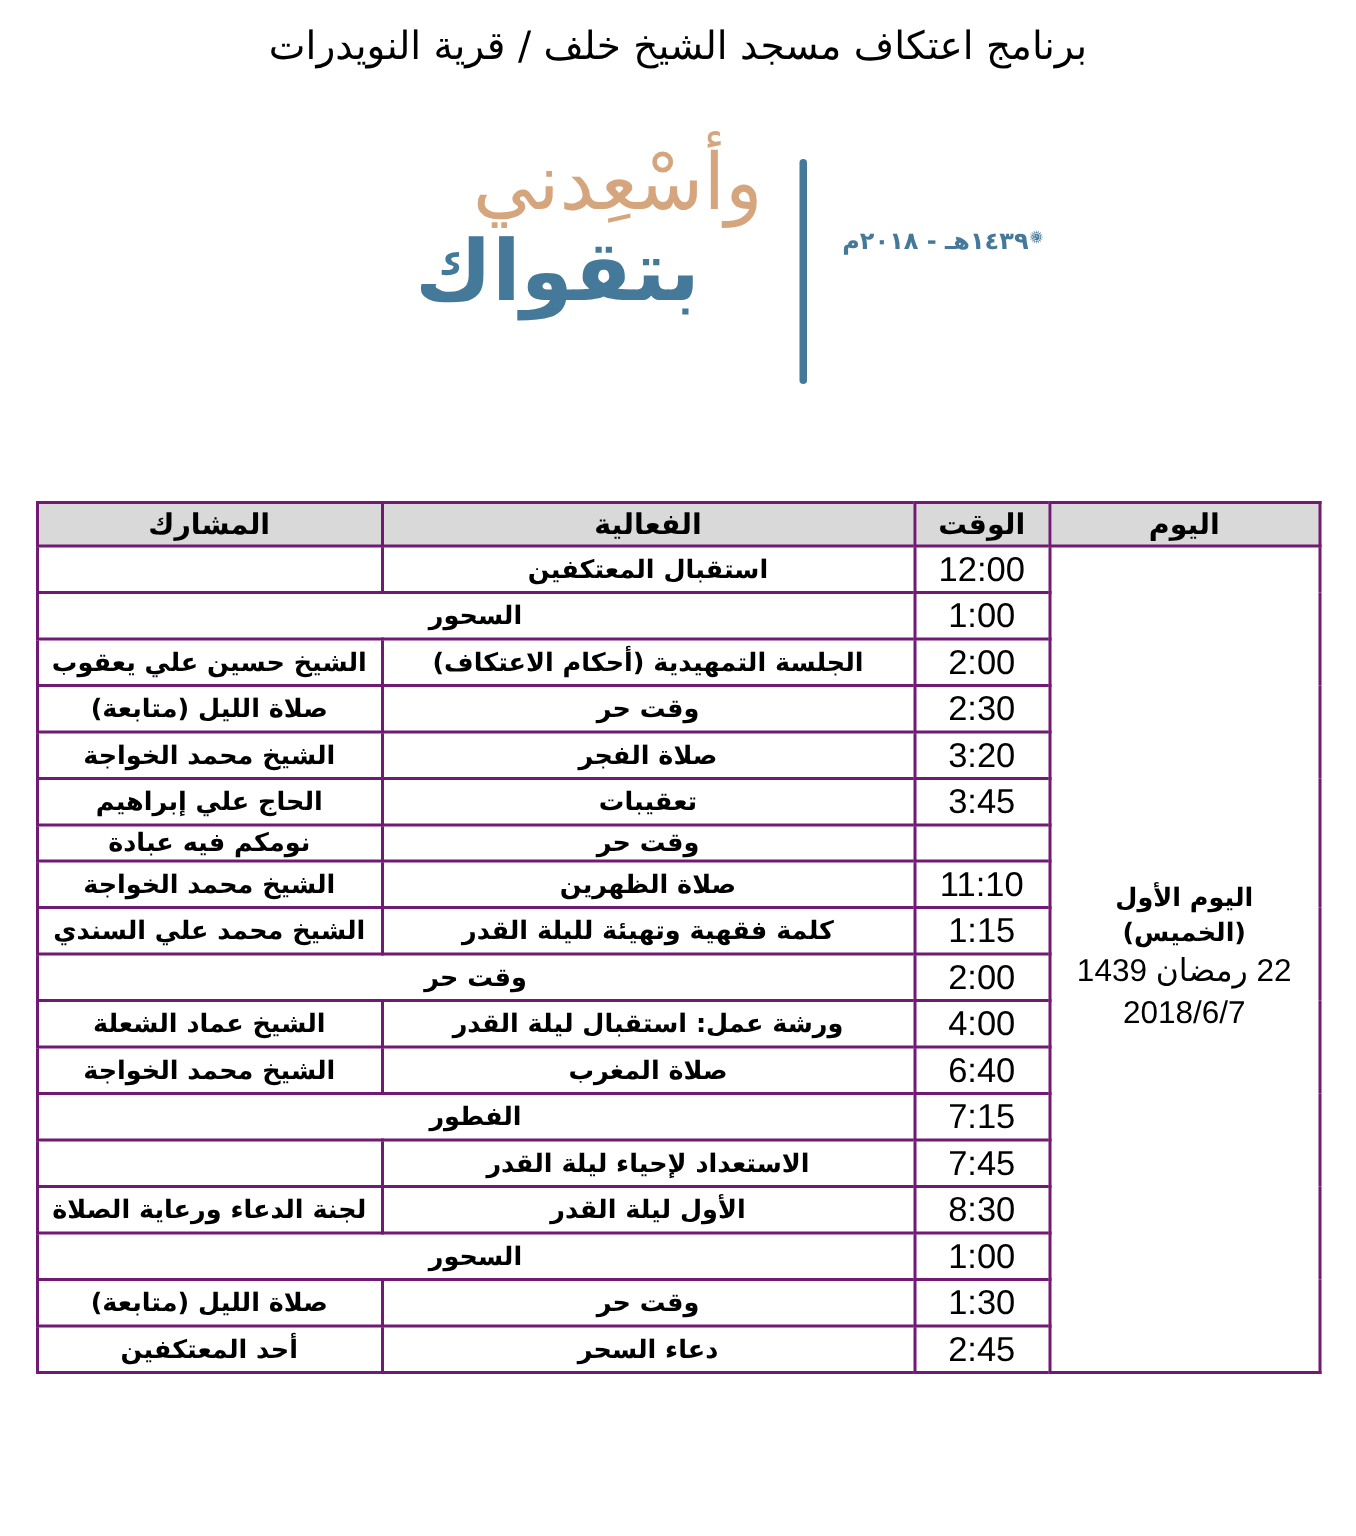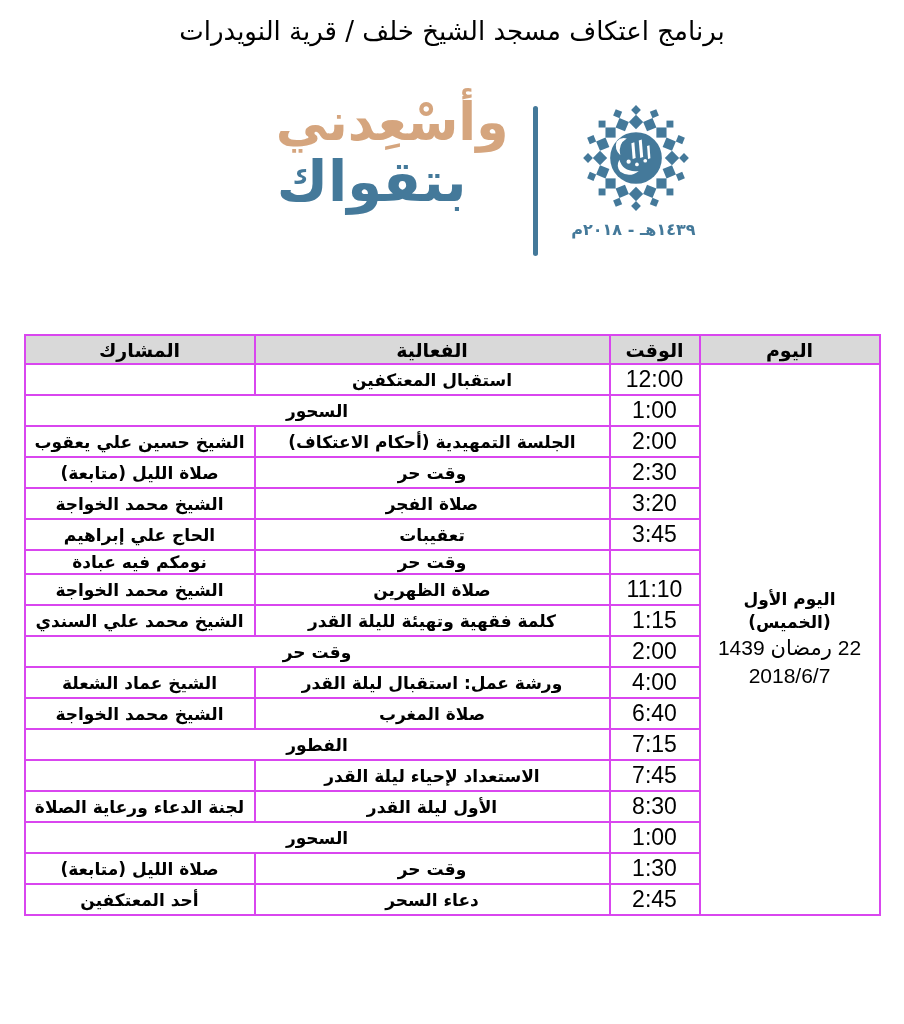--- a/index.html
+++ b/index.html
@@ -29,22 +29,22 @@
     height: 192px;
     display: flex;
     flex-direction: row;       
     justify-content: center;
     align-items: flex-start;
     gap: 24px;
   }
   .emblem-col {
     width: 134px;
     display: flex;
-    flex-direction: column;
-    align-items: flex-start;
+    flex-direction: row;
+    align-items: center;
     padding-top: 8px;
   }
   .emblem-svg { width: 120px; height: 116px; fill: var(--blue); }
   .emblem-date {
     margin-top: 4px;
     color: var(--blue);
     font-weight: bold;
     font-size: 16px;
     white-space: nowrap;
     direction: rtl;
@@ -58,41 +58,41 @@
   }
   .slogan {
     width: 300px;
     text-align: right;
     padding-top: 2px;
     line-height: 1.1;
   }
   .slogan-line1 {
     color: var(--tan);
     font-size: 52px;
-    font-weight: bold;
+    font-weight: normal;
     white-space: nowrap;
   }
   .slogan-line2 {
     color: var(--blue);
     font-size: 56px;
     font-weight: bold;
     margin-right: 42px;
     white-space: nowrap;
   }
   
   .schedule-table {
     direction: rtl;
     border-collapse: collapse;
     table-layout: fixed;
     width: 855px;
     margin: 50px auto 0;
   }
   .schedule-table th,
   .schedule-table td {
-    border: 2px solid #d946ef;
+    border: 2px solid #701a75;
     text-align: center;
     vertical-align: middle;
     padding: 1px 4px;
     overflow: hidden;
   }
   .schedule-table th {
     background: var(--header-bg);
     font-size: 19px;
     font-weight: bold;
     height: 29px;

